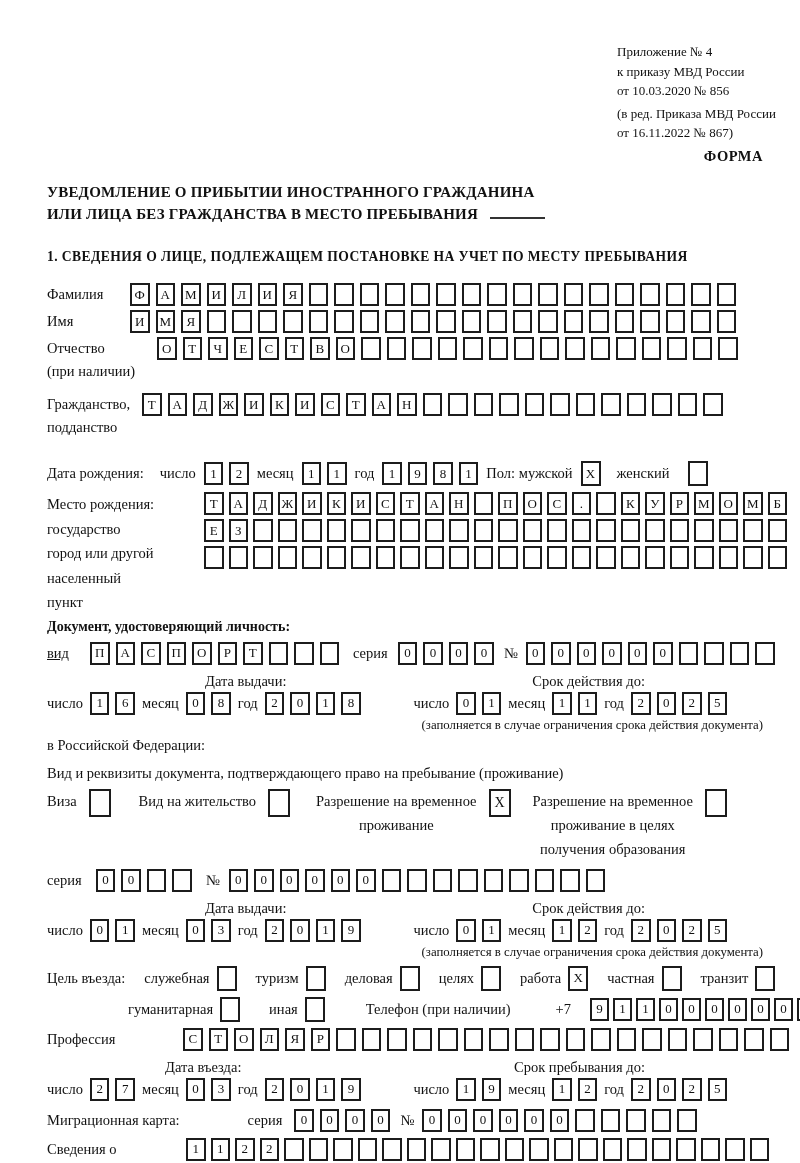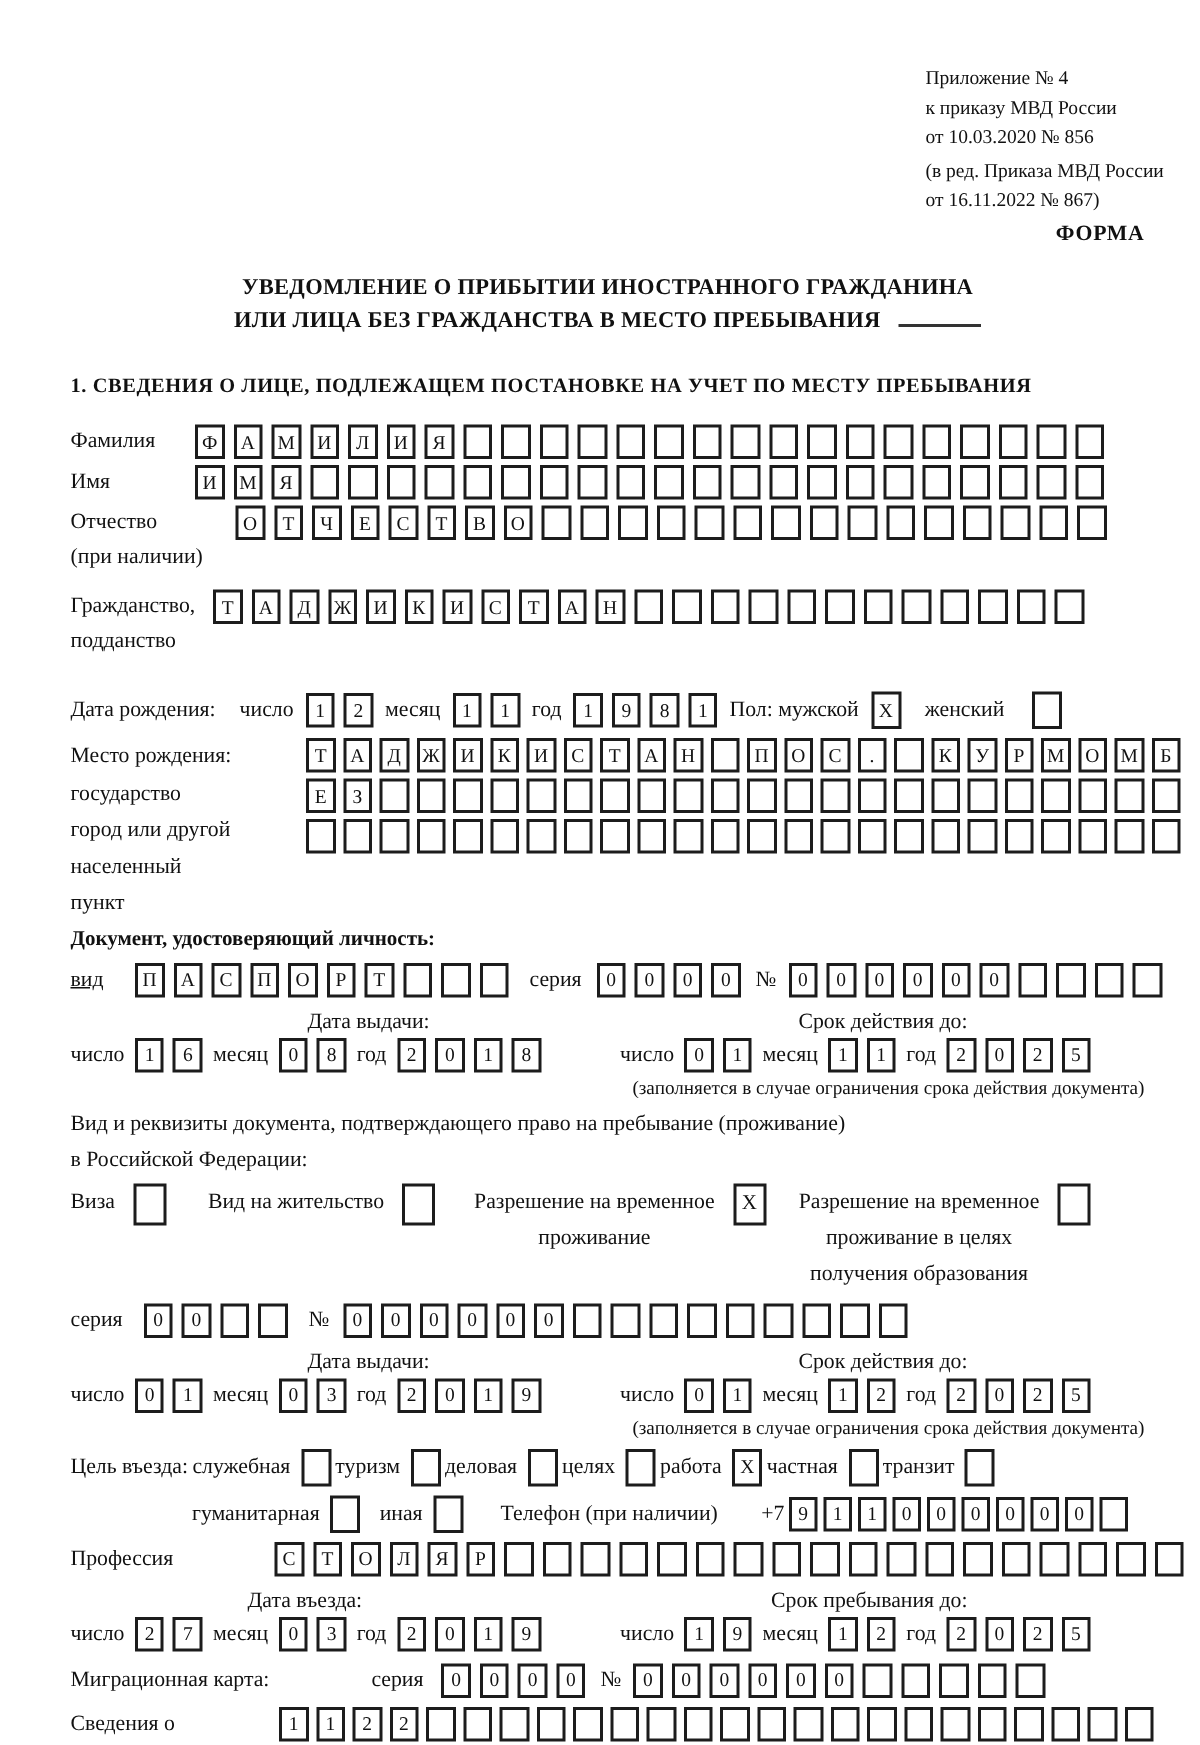--- a/index.html
+++ b/index.html
@@ -9,21 +9,21 @@
     background:#fff;color:#111;
     font-family:"Liberation Serif","DejaVu Serif",serif;
     font-size:14.5px;
     box-sizing:border-box;
     padding:38px 37px 16px 47px;
     overflow:hidden;
   }
   .appendix{position:absolute;left:617px;top:42px;font-size:13px;line-height:19.5px;white-space:nowrap;}
   .appendix .gap{margin-top:3px;}
   .forma{margin-top:110px;text-align:right;font-weight:bold;font-size:14.5px;letter-spacing:.5px;}
-  .title{margin-top:16px;text-align:center;font-weight:bold;font-size:15px;line-height:22px;letter-spacing:.2px;}
+  .title{margin-top:16px;text-align:left;font-weight:bold;font-size:15px;line-height:22px;letter-spacing:.2px;}
   .title-underline{display:inline-block;width:55px;border-bottom:2px solid #333;margin-left:12px;vertical-align:baseline;}
   .sec-heading{margin-top:24px;font-weight:bold;font-size:13.6px;letter-spacing:.4px;white-space:nowrap;}
 
   .row{display:flex;align-items:flex-start;}
   .lbl{flex:none;white-space:pre-line;line-height:23px;}
   .w-surname{width:83px;} .w-patr{width:110px;} .w-cit{width:95px;}
   .w-bp{width:111px;line-height:24.5px;} .w-vid{width:43px;text-decoration:underline;} .w-prof{width:90px;}
   .w-rep{width:93px;line-height:23px;}
 
   .cells{display:flex;gap:6px;flex:none;}
@@ -49,21 +49,21 @@
   .dates-header{display:flex;margin-top:8px;font-size:14.5px;}
   .dates-header .h2{margin-left:auto;margin-right:118px;}
   .date-vals{display:flex;align-items:center;gap:7px;margin-top:2px;}
   .date-vals .right{margin-left:auto;display:flex;align-items:center;gap:7px;margin-right:36px;}
   .date-vals .left{display:flex;align-items:center;gap:7px;}
   .caption-right{text-align:right;font-size:12.8px;margin-top:3px;margin-right:0px;}
   .intro{font-size:14.5px;line-height:24px;}
   .permits{margin-top:4px;display:flex;align-items:flex-start;}
   .permit-opt{display:flex;align-items:flex-start;gap:12px;}
   .plabel{white-space:pre-line;text-align:center;line-height:24px;}
-  .purpose-row{display:flex;align-items:center;gap:3px;margin-top:6px;flex-wrap:nowrap;}
+  .purpose-row{display:flex;align-items:center;gap:19px;margin-top:6px;flex-wrap:nowrap;}
   .opt{display:flex;align-items:center;gap:7px;}
 </style>
 </head>
 <body>
 
 <div class="page">
 
   <div class="appendix">
     <div>Приложение № 4</div>
     <div>к приказу МВД России</div>
@@ -394,22 +394,22 @@
       <div class="cells">
           <div class="cell">2</div>
           <div class="cell">0</div>
           <div class="cell">2</div>
           <div class="cell">5</div>
         </div>
     </div>
   </div>
   <div class="caption-right">(заполняется в случае ограничения срока действия документа)</div>
 
+  <div class="intro">в Российской Федерации:</div>
   <div class="intro mt4">Вид и реквизиты документа, подтверждающего право на пребывание (проживание)</div>
-  <div class="intro">в Российской Федерации:</div>
 
   <div class="permits">
     <div class="permit-opt">
       <span class="plabel">Виза</span>
       <div class="cells chkc">
           <div class="cell"></div>
         </div>
     </div>
     <div class="permit-opt" style="margin-left:28px;">
       <span class="plabel">Вид на жительство</span>

